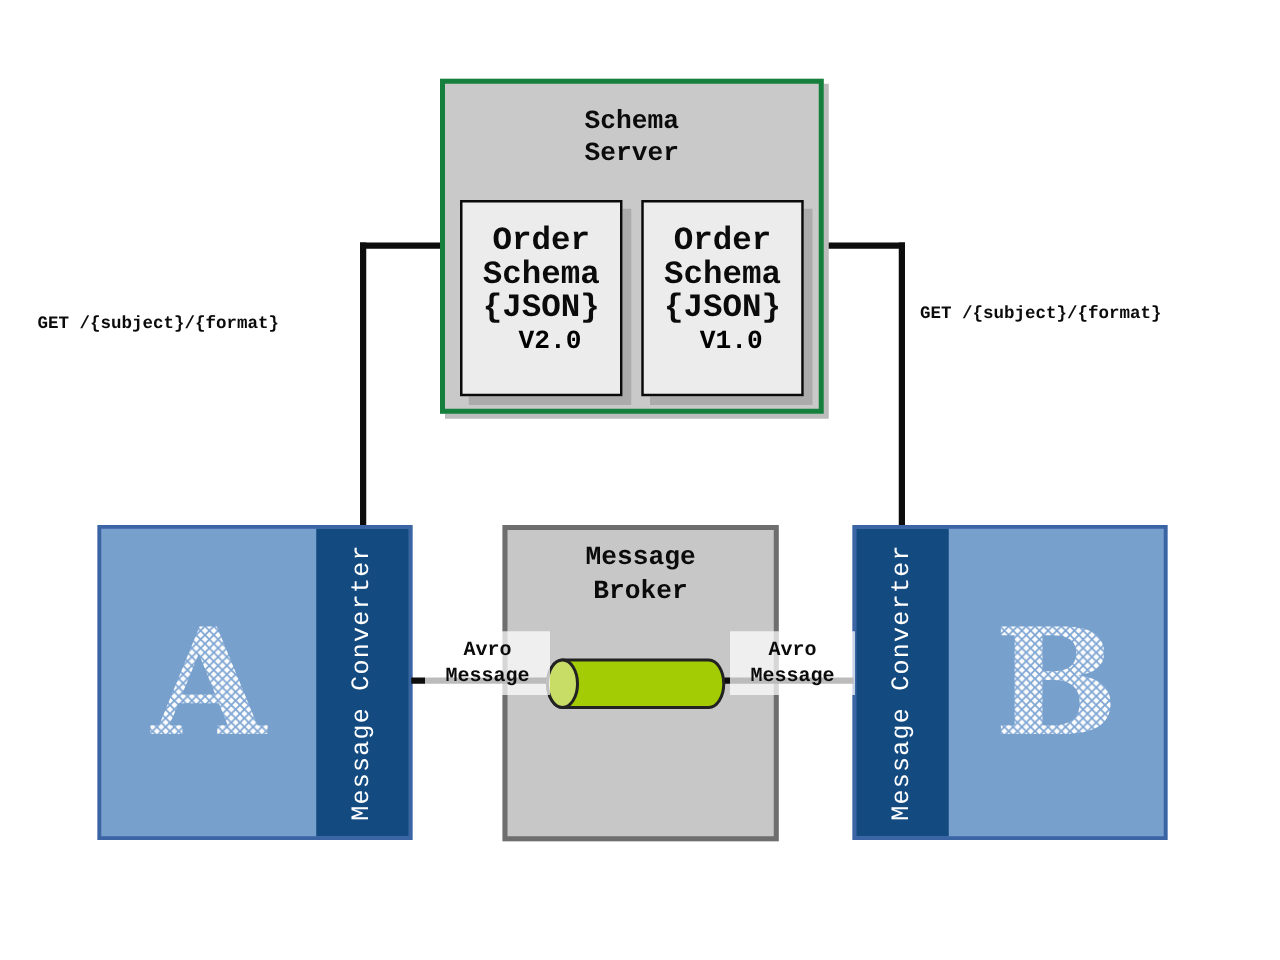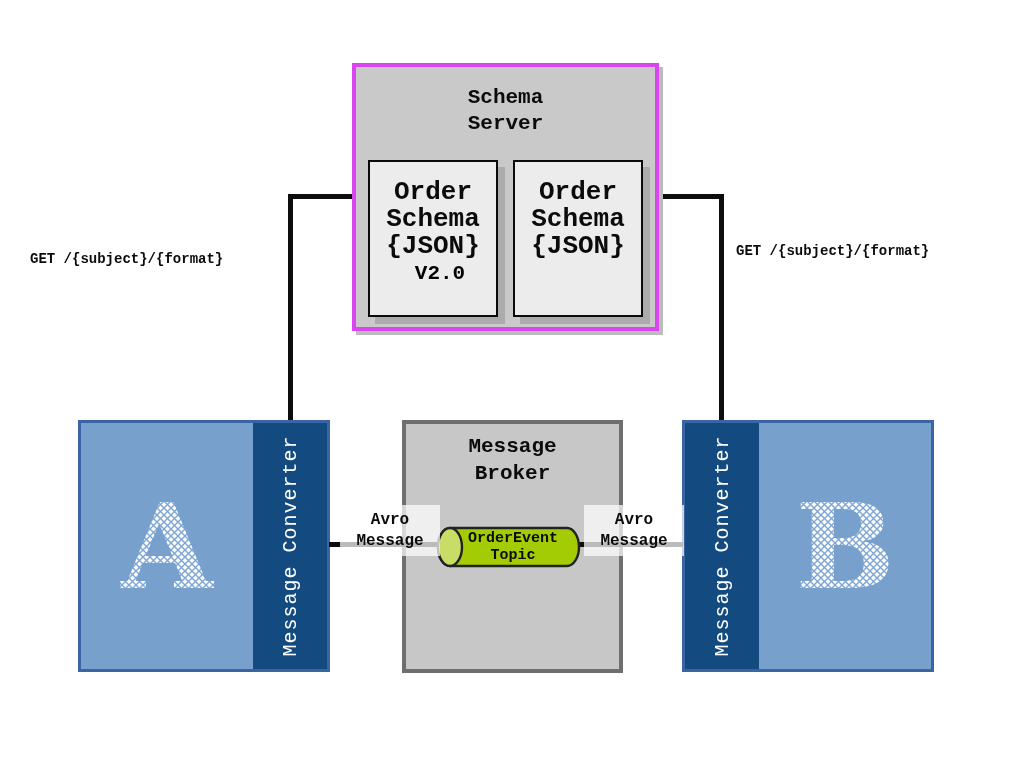--- a/index.html
+++ b/index.html
@@ -7,21 +7,21 @@
     position:relative;width:1024px;height:768px;background:#ffffff;overflow:hidden;
     font-family:"Liberation Mono","DejaVu Sans Mono",monospace;
   }
   .pre{white-space:pre-line;}
   
   .line{position:absolute;background:#0d0d0d;z-index:1;}
   .line.over{z-index:3;}
   
   .schema-server{
     position:absolute;left:352px;top:63px;width:307px;height:268px;box-sizing:border-box;
-    background:#c9c9c9;border:4px solid #d946ef;box-shadow:4px 4px 0 #bcbcbc;z-index:2;
+    background:#c9c9c9;border:4px solid #15803d;box-shadow:4px 4px 0 #bcbcbc;z-index:2;
   }
   .schema-server .title{
     position:absolute;top:18px;left:0;right:0;text-align:center;
     font-size:21px;font-weight:bold;line-height:26px;color:#0b0b0b;
   }
   .schema-card{
     position:absolute;top:93px;width:130px;height:157px;box-sizing:border-box;
     background:#ececec;border:2px solid #0a0a0a;box-shadow:7px 7px 0 #ababab;
     text-align:center;padding-top:17px;
   }
@@ -107,34 +107,33 @@
     <div class="schema-card v2">
       <div class="name pre">Order
 Schema
 {JSON}</div>
       <div class="version">V2.0</div>
     </div>
     <div class="schema-card v1">
       <div class="name pre">Order
 Schema
 {JSON}</div>
+      <div class="version">V1.0</div>
     </div>
   </div>
 
   <div class="broker">
     <div class="title pre">Message
 Broker</div>
   </div>
 
   <svg class="cylinder" viewBox="0 0 150 46">
     <path d="M14,4 L131,4 A12,19 0 0 1 131,42 L14,42 A12,19 0 0 1 14,4 Z" fill="#a4cc05" stroke="#222" stroke-width="2.4"></path>
     <ellipse cx="14" cy="23" rx="12" ry="19" fill="#c8dd66" stroke="#222" stroke-width="2.4"></ellipse>
   </svg>
-  <div class="topic-label pre">OrderEvent
-Topic</div>
 
   <div class="converter a">
     <div class="letter-wrap">
       <svg class="letter-svg" viewBox="0 0 160 160">
         <text class="letter-text" x="80" y="80" text-anchor="middle" dominant-baseline="central" fill="url(#hatch)">A</text>
       </svg>
     </div>
     <div class="strip">
       <div class="vlabel">Message Converter</div>
     </div>

